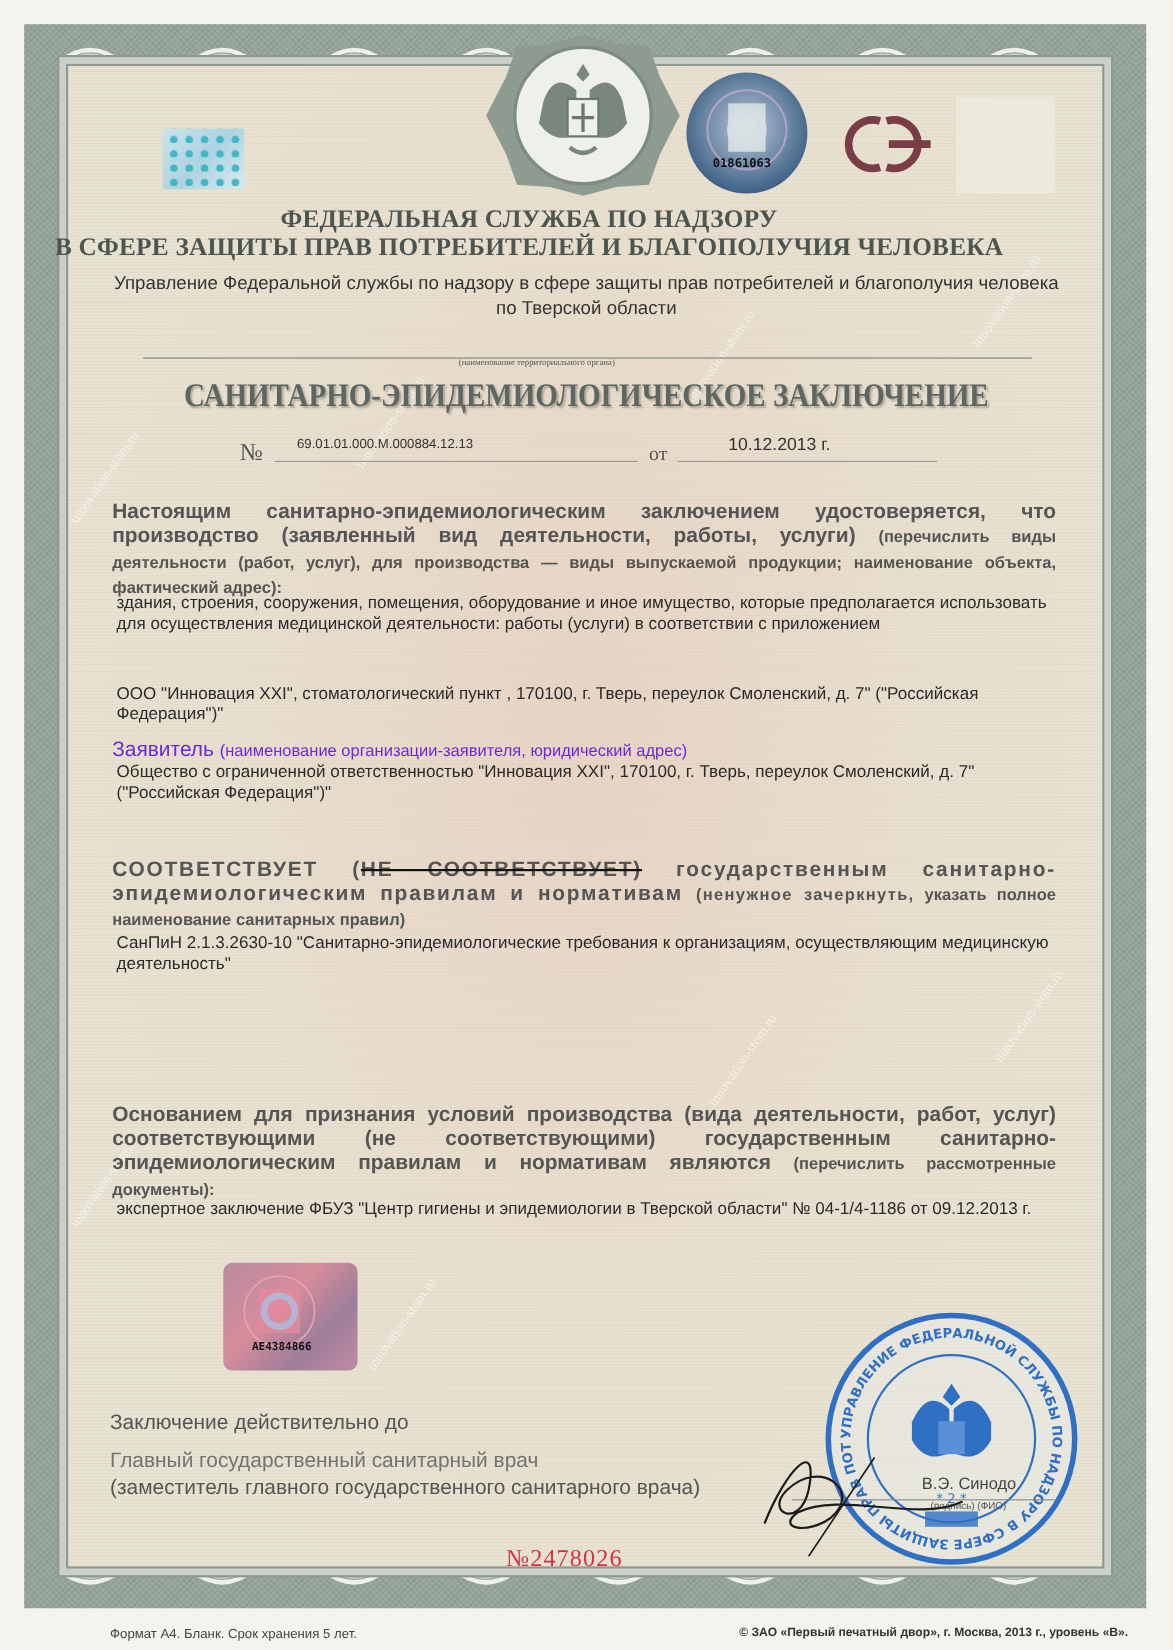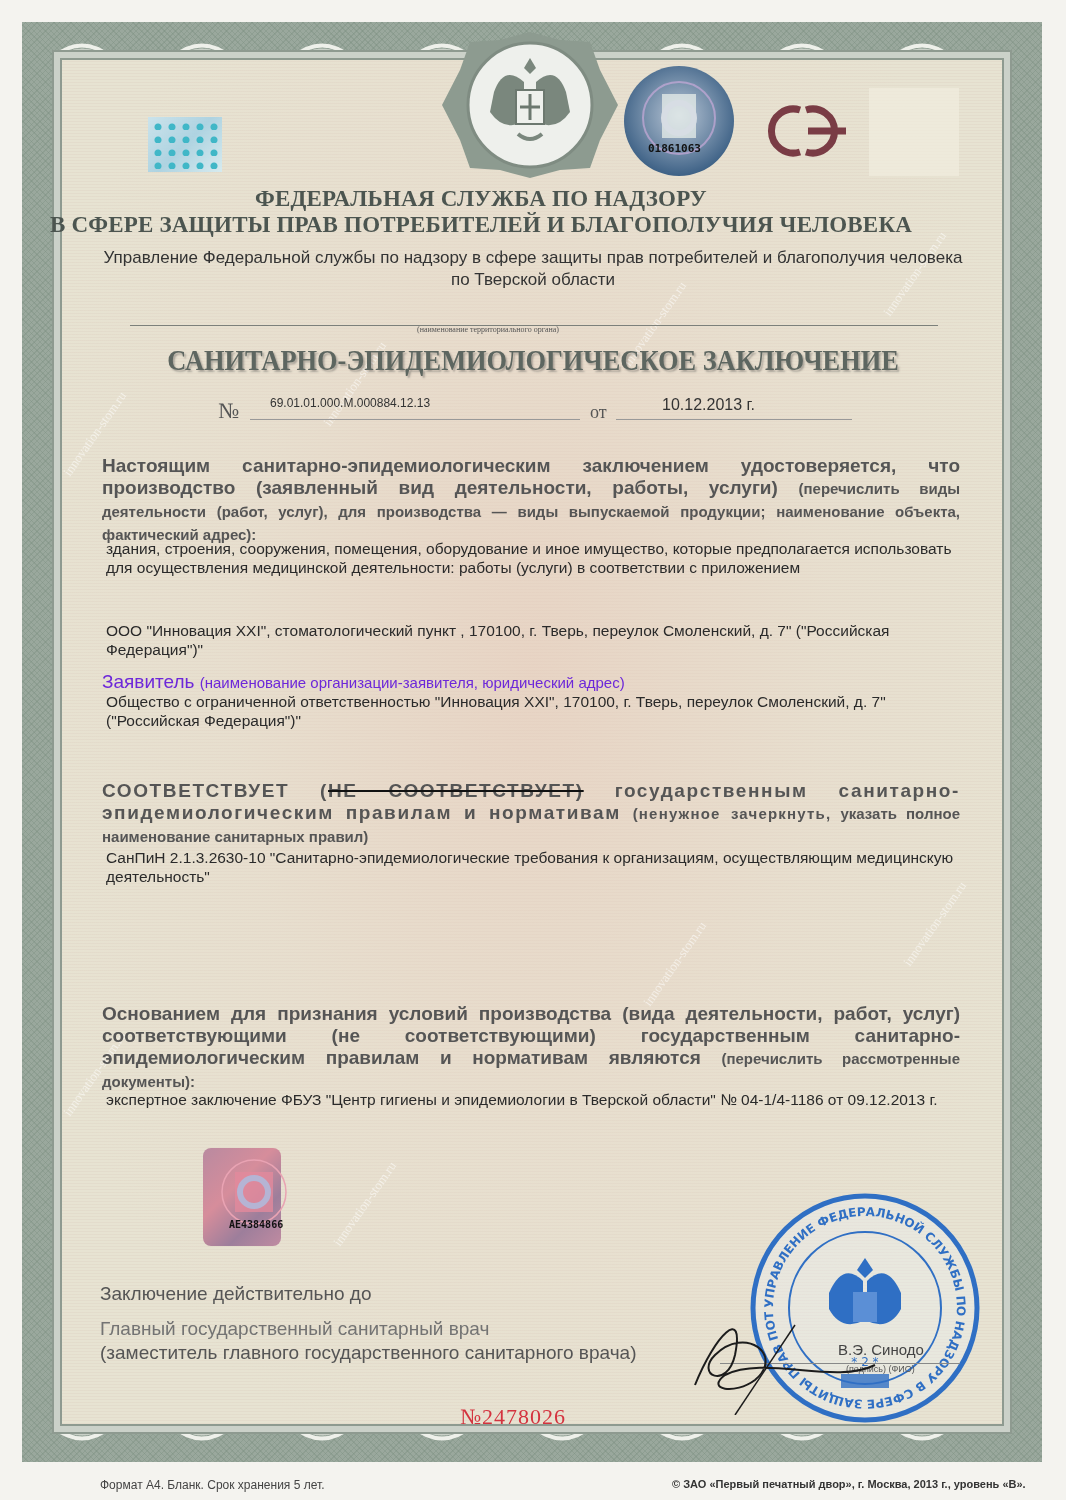--- a/index.html
+++ b/index.html
@@ -101,21 +101,21 @@
   .strike { text-decoration: line-through; text-decoration-color: #111; text-decoration-thickness: 2px; }
   .p-compliance .small { font-size: 15px; letter-spacing: 1.2px; }
   .p-compliance .small2 { font-size: 15px; letter-spacing: 0; }
   .f4 { top: 848px; }
 
   .p-basis { top: 1003px; font-size: 19px; line-height: 22px; }
   .p-basis .small { font-size: 15px; }
   .f5 { top: 1090px; }
 
   .holo-bottom {
-    position: absolute; left: 203px; top: 1148px; width: 78px; height: 98px; border-radius: 8px;
+    position: absolute; left: 203px; top: 1148px; width: 122px; height: 98px; border-radius: 8px;
     background: linear-gradient(135deg, #b98aa0 0%, #d68d9b 40%, #9d7e9b 70%, #c08ba1 100%);
   }
   .holo-bottom .serial {
     position: absolute; left: 26px; top: 71px; font-family: "DejaVu Sans Mono", monospace;
     font-size: 10px; font-weight: bold; color: #111;
   }
   .valid-until { position: absolute; left: 100px; top: 1283px; font-size: 19px; color: #555; }
   .chief1 { position: absolute; left: 100px; top: 1318px; font-size: 19px; color: #737373; }
   .chief2 { position: absolute; left: 100px; top: 1342px; font-size: 19px; color: #555; }
   .sig-line { position: absolute; left: 720px; top: 1363px; width: 240px; border-top: 1px solid #888; }

